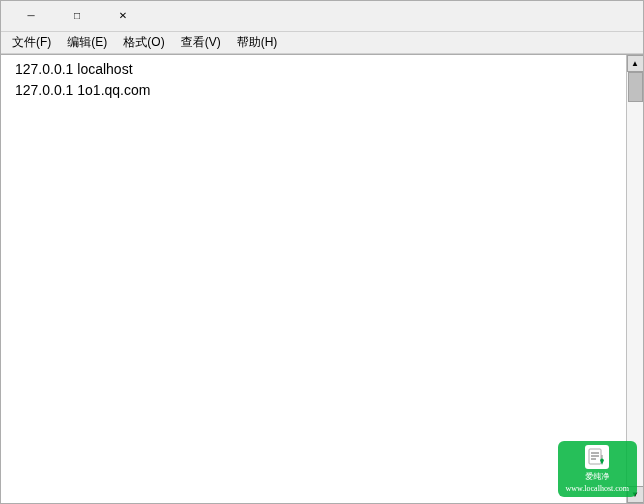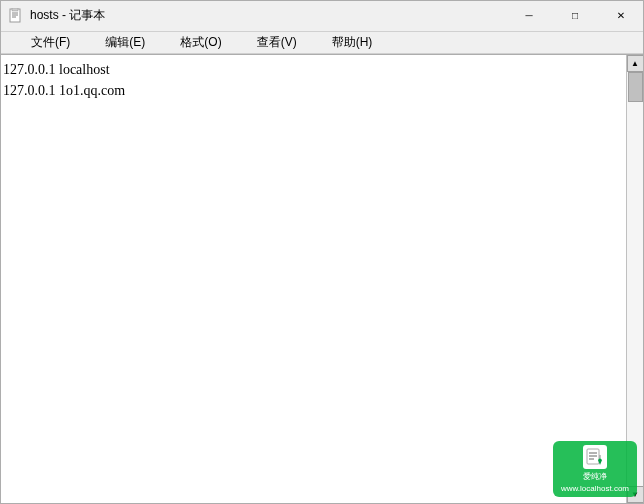--- a/index.html
+++ b/index.html
@@ -78,38 +78,37 @@
     }
 
     .menu-item {
       padding: 2px 8px;
       font-size: 12px;
       color: #000;
       cursor: pointer;
       height: 20px;
       display: flex;
       align-items: center;
-      margin-left: 19px;
     }
 
     
     .content-area {
       flex: 1;
       background: #fff;
       border: 1px solid #adadad;
       margin: 0;
       display: flex;
       position: relative;
       overflow: hidden;
     }
 
     .text-area {
       flex: 1;
-      padding: 4px 2px;
-      font-family: Liberation Serif, serif;
+      padding: 4px 14px;
+      font-family: Liberation Sans, sans-serif;
       font-size: 14px;
       color: #000;
       background: transparent;
       border: none;
       outline: none;
       resize: none;
       line-height: 1.5;
     }
 
     .scrollbar-v {
@@ -174,51 +173,40 @@
       color: #00a040;
       font-style: italic;
       font-weight: bold;
     }
 
     .watermark-text {
       color: #fff;
       font-size: 8px;
       margin-top: 2px;
       text-align: left;
-      font-family: Liberation Sans, sans-serif;
+      font-family: Liberation Serif, serif;
     }
 
     
     .window-border {
       position: fixed;
       top: 0; left: 0;
       width: 644px;
       height: 504px;
       border: 1px solid #adadad;
       pointer-events: none;
       z-index: 999;
     }
   </style>
 </head>
 <body>
 
 <div class="window-border"></div>
 
 <div class="title-bar">
-  <div class="title-bar-left">
-
-    <svg class="app-icon" viewBox="0 0 16 16" xmlns="http://www.w3.org/2000/svg">
-      <rect x="2" y="1" width="10" height="13" fill="#fff" stroke="#999" stroke-width="1"></rect>
-      <rect x="4" y="0" width="6" height="3" fill="#ccc" stroke="#999" stroke-width="0.5"></rect>
-      <line x1="4" y1="5" x2="10" y2="5" stroke="#666" stroke-width="0.8"></line>
-      <line x1="4" y1="7" x2="10" y2="7" stroke="#666" stroke-width="0.8"></line>
-      <line x1="4" y1="9" x2="8" y2="9" stroke="#666" stroke-width="0.8"></line>
-    </svg>
-    <span class="title-text">hosts - 记事本</span>
-  </div>
   <div class="title-bar-controls">
     <button class="title-btn">─</button>
     <button class="title-btn">□</button>
     <button class="title-btn close">✕</button>
   </div>
 </div>
 
 <div class="menu-bar">
   <div class="menu-item">文件(F)</div>
   <div class="menu-item">编辑(E)</div>

